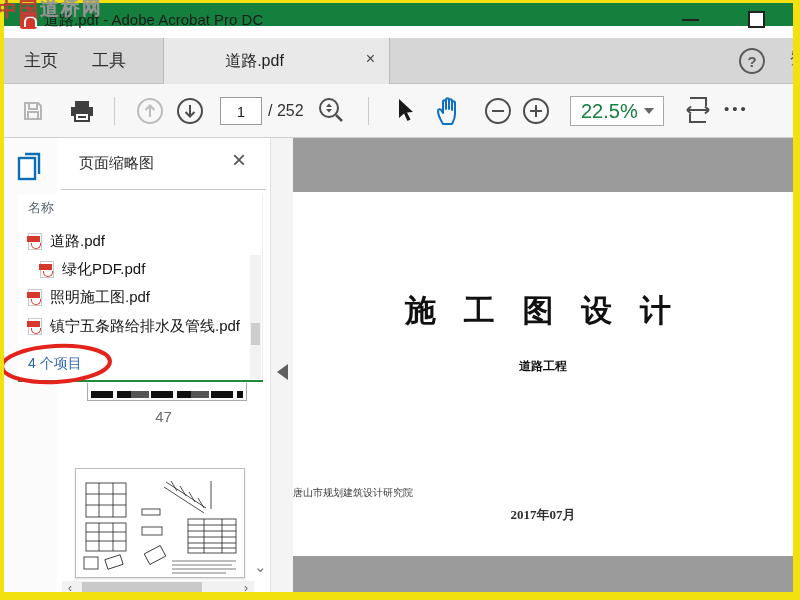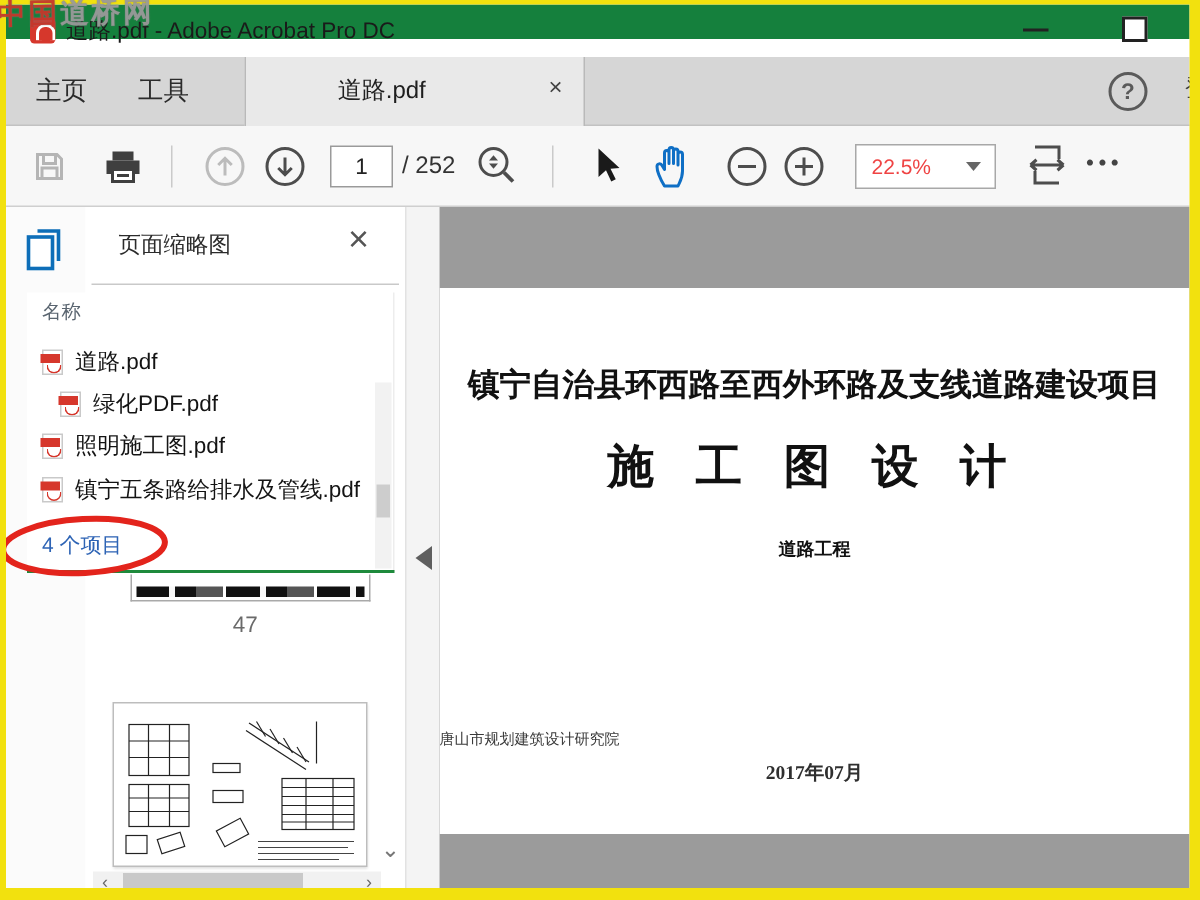--- a/index.html
+++ b/index.html
@@ -35,21 +35,21 @@
   .signin { position:absolute; left:786px; top:11px; font-size:16px; color:#3a3a3a; }
 
   
   .toolbar { position:absolute; left:4px; top:84px; right:7px; height:54px; background:#f7f7f7; border-bottom:1px solid #cfcfcf; }
   .tb { position:absolute; top:0; height:54px; display:flex; align-items:center; justify-content:center; }
   .sep { position:absolute; top:13px; width:1px; height:28px; background:#cacaca; }
   .page-input { position:absolute; left:216px; top:13px; width:42px; height:28px; border:1px solid #9a9a9a;
                 background:#fff; text-align:center; font-size:15px; color:#222; font-family:"Liberation Sans",sans-serif; }
   .page-total { position:absolute; left:264px; top:0; height:54px; line-height:54px; font-size:16px; color:#333; }
   .zoom-box { position:absolute; left:566px; top:12px; width:94px; height:30px; border:1px solid #a8a8a8; background:#fff; }
-  .zoom-box .val { position:absolute; left:10px; top:0; height:28px; line-height:28px; font-size:14px; color:#ef4444; }
+  .zoom-box .val { position:absolute; left:10px; top:0; height:28px; line-height:28px; font-size:20px; color:#15803d; }
   .zoom-box .arrow { position:absolute; right:9px; top:11px; width:0; height:0;
                      border-left:5px solid transparent; border-right:5px solid transparent; border-top:6px solid #666; }
   .dots { position:absolute; left:720px; top:0; height:54px; line-height:50px; font-size:15px; letter-spacing:3px; color:#444; }
 
   
   .main { position:absolute; left:4px; top:138px; right:7px; bottom:8px; background:#fff; }
   .left-rail { position:absolute; left:0; top:0; width:53px; bottom:0; background:#fbfbfb; }
   .panel { position:absolute; left:53px; top:0; width:213px; bottom:0; background:#fff; }
   .panel-title { position:absolute; left:22px; top:16px; font-size:15px; color:#2b2b2b; }
   .panel-x { position:absolute; left:175px; top:8px; font-size:24px; color:#555; }
@@ -313,21 +313,20 @@
     <svg class="red-ellipse" viewBox="0 0 118 46">
       <ellipse cx="58" cy="23" rx="54" ry="18" fill="none" stroke="#e3241c" stroke-width="4" transform="rotate(-3 58 23)"></ellipse>
     </svg>
 
     <div class="collapse-strip">
       <div class="collapse-arrow"></div>
     </div>
 
     <div class="docarea">
       <div class="page doc-serif">
-        <div class="l1">镇宁自治县环西路至西外环路及支线道路建设项目</div>
         <div class="l2">施 工 图 设 计</div>
         <div class="l3">道路工程</div>
         <div class="l4">唐山市规划建筑设计研究院</div>
         <div class="l5">2017年07月</div>
       </div>
     </div>
   </div>
 
   <div class="frame"></div>
 </div>

